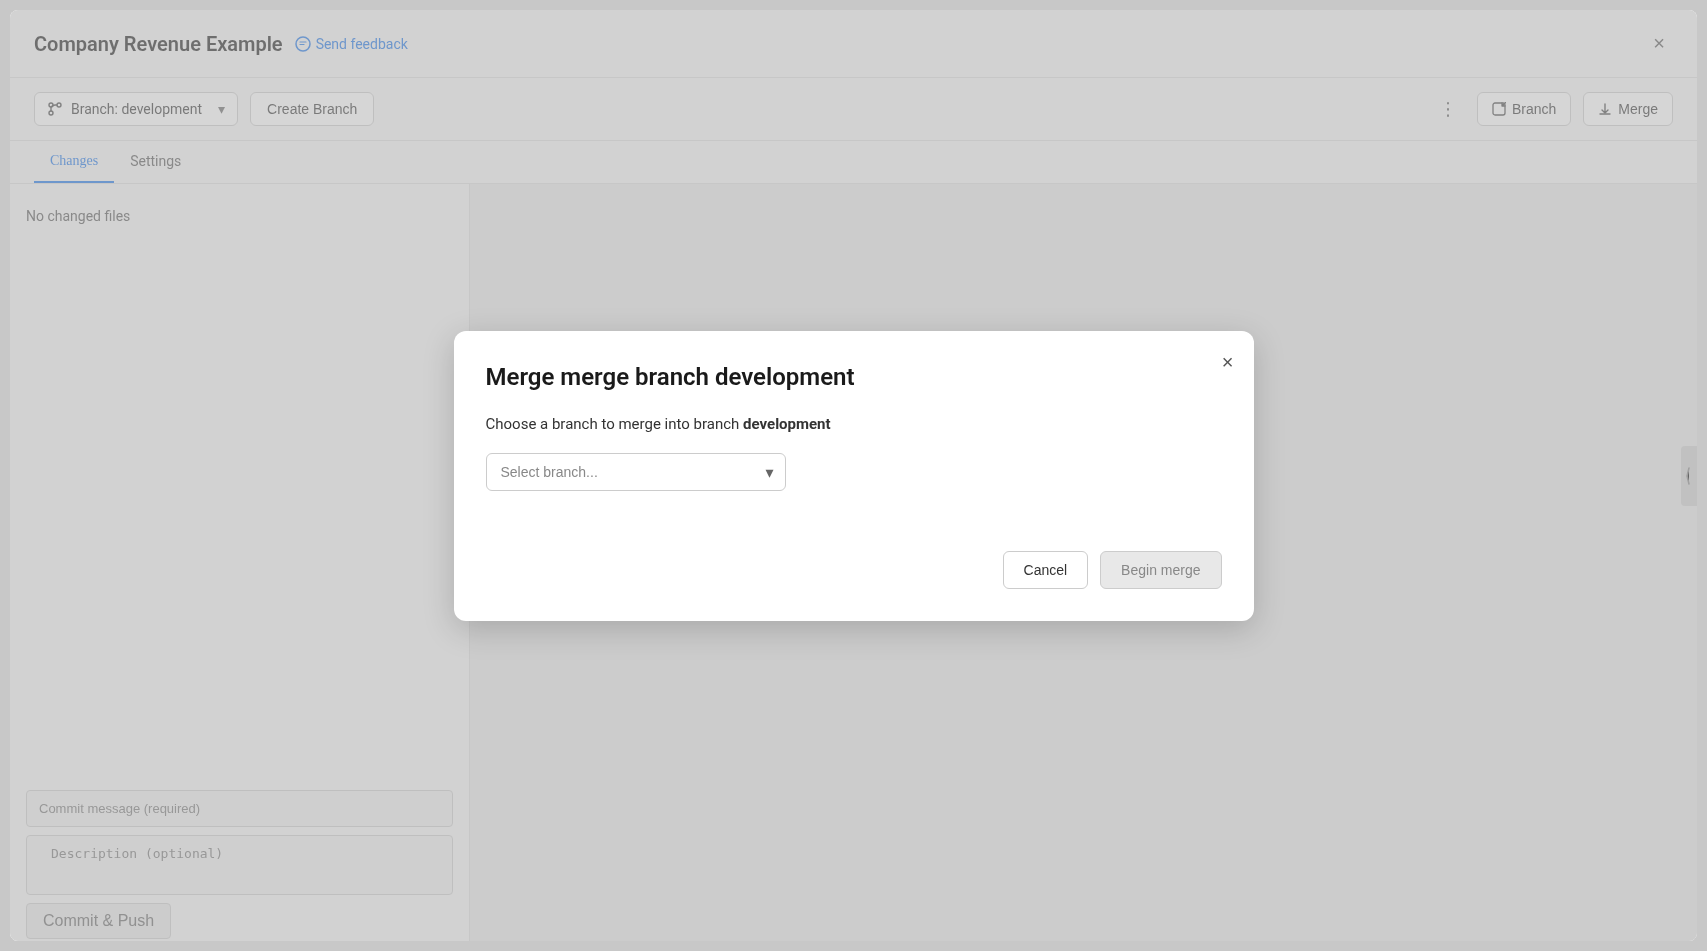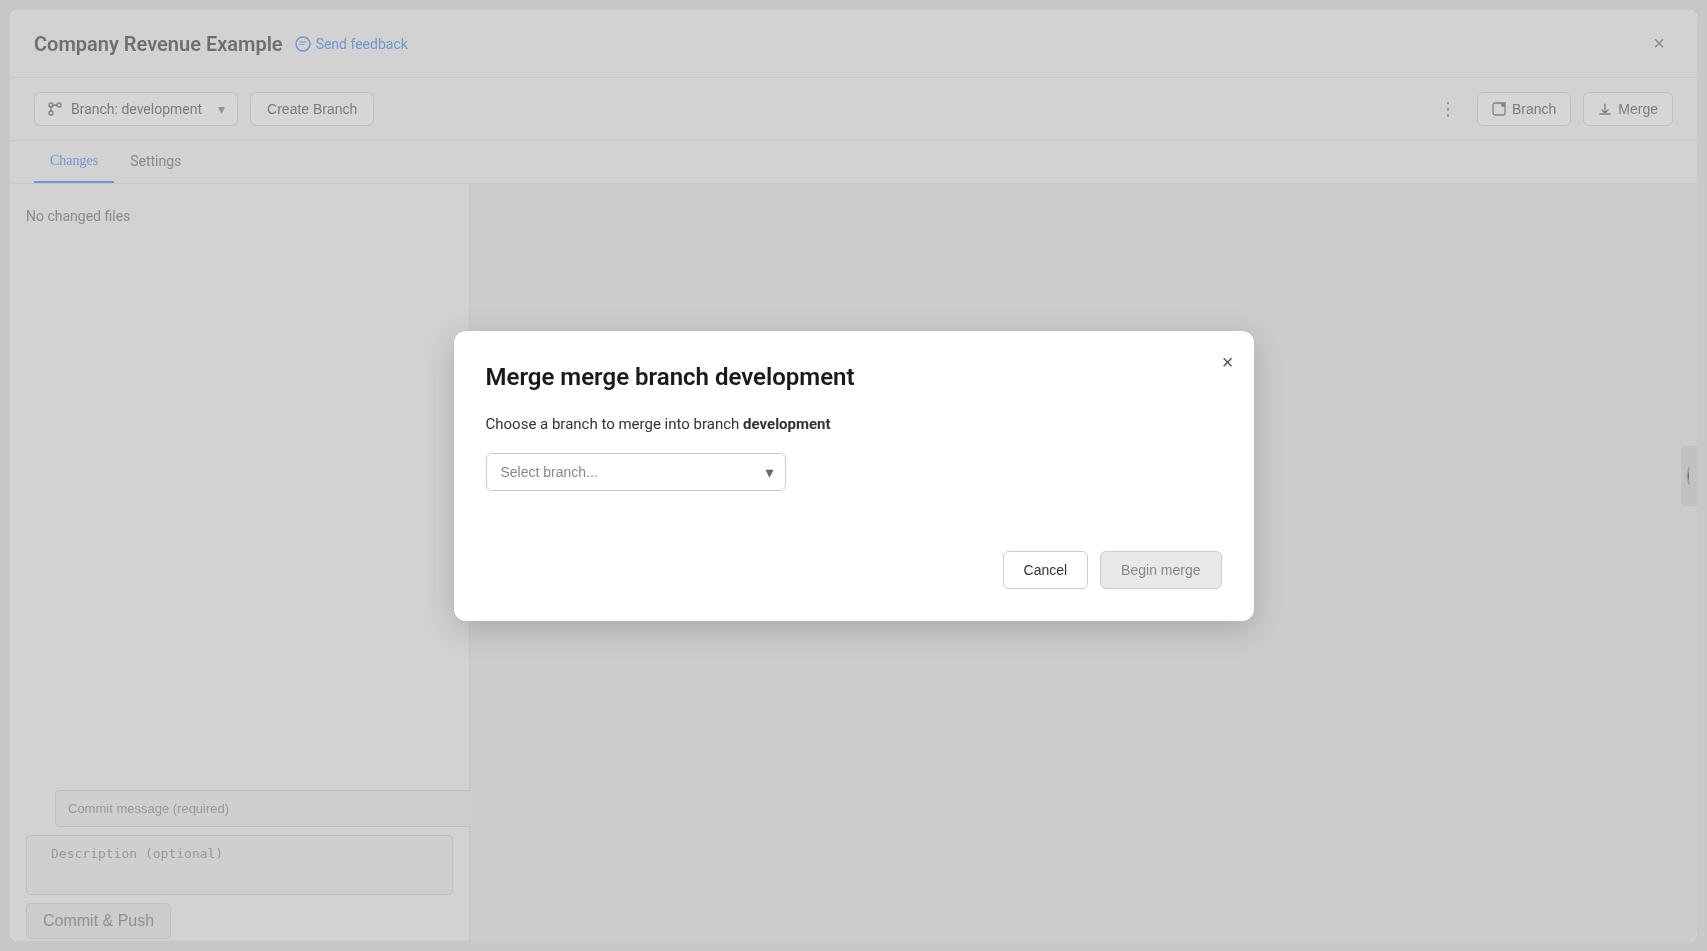--- a/index.html
+++ b/index.html
@@ -169,21 +169,20 @@
     .commit-msg-input {
       border: 1px solid #ccc;
       border-radius: 4px;
       padding: 10px 12px;
       font-size: 13px;
       color: #888;
       background: #f0f0f0;
       width: 100%;
       margin-top: auto;
       margin-bottom: 8px;
-      margin-left: 29px;
     }
 
     .desc-input {
       border: 1px solid #ccc;
       border-radius: 4px;
       padding: 10px 24px;
       font-size: 13px;
       color: #888;
       background: #f0f0f0;
       width: 100%;

